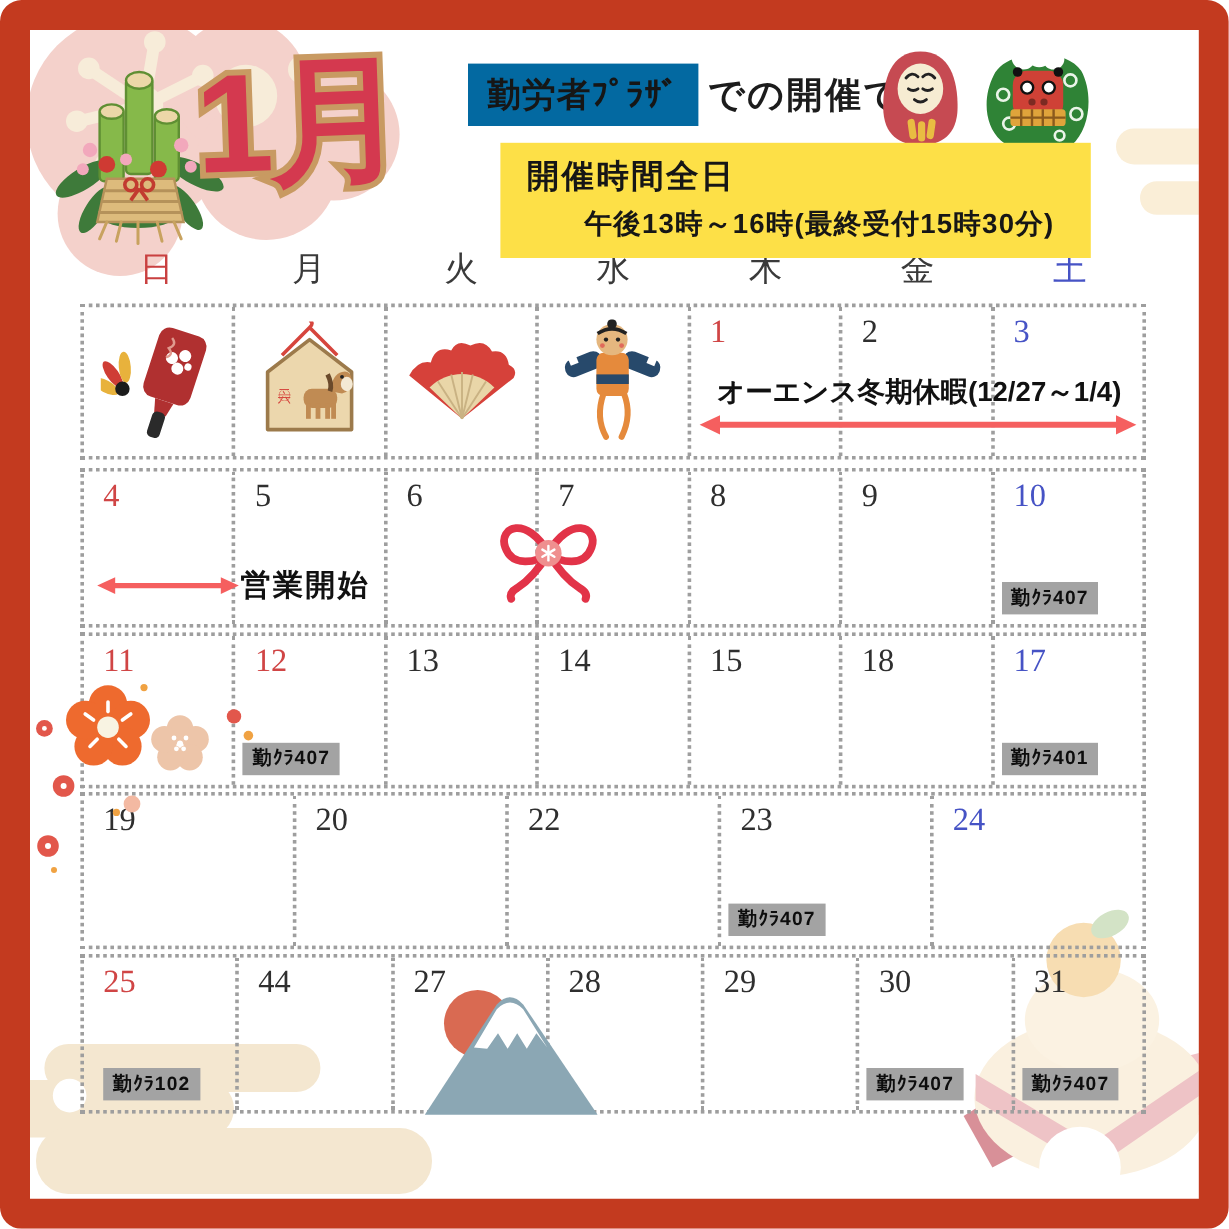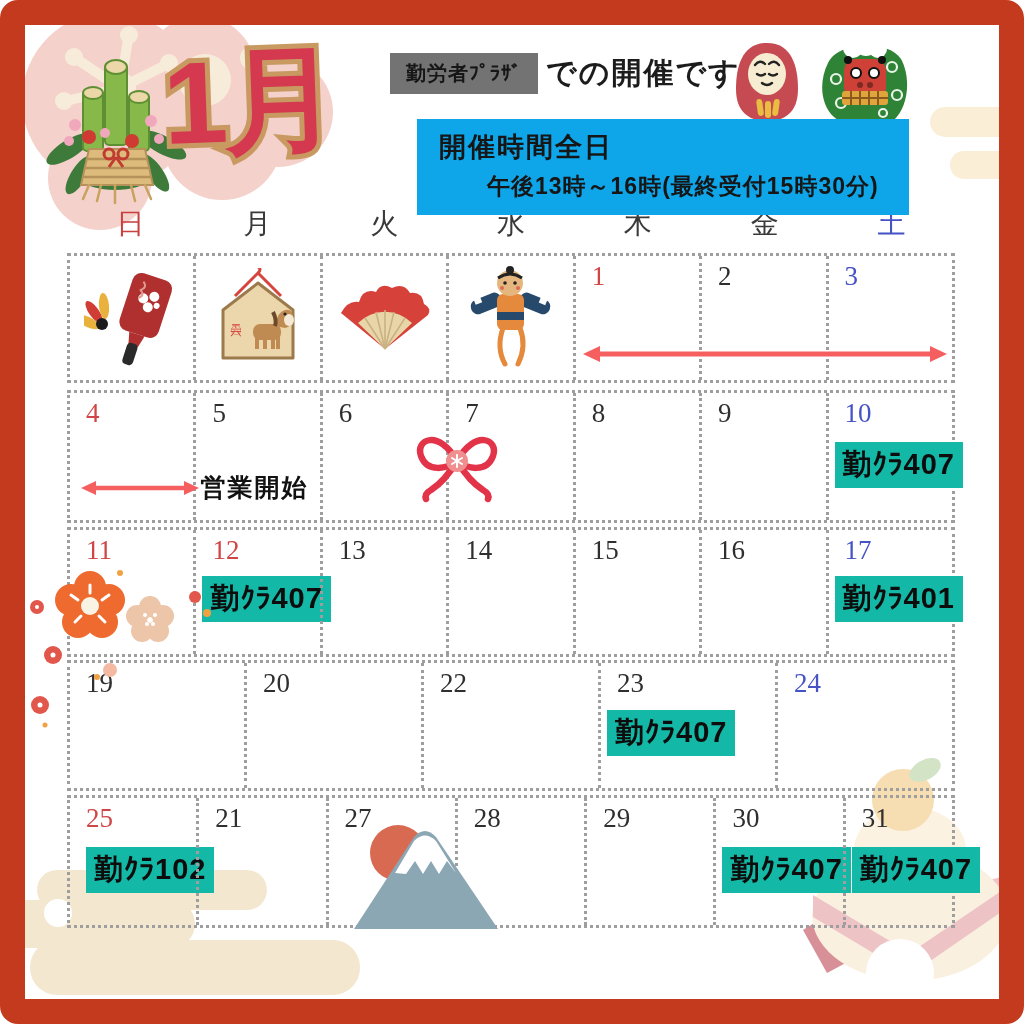--- a/index.html
+++ b/index.html
@@ -10,42 +10,42 @@
   .deco-under{position:absolute;z-index:1;}
   .deco-over{position:absolute;z-index:8;}
 
   
   .title{position:absolute;left:138px;top:18px;font-size:116px;font-weight:800;line-height:1;z-index:6;transform:rotate(-2deg);letter-spacing:-4px;}
   .title .stroke{position:absolute;left:0;top:0;color:#c89a62;-webkit-text-stroke:10px #c89a62;}
   .title .fill{position:relative;color:#d4394f;}
 
   
   .venue-row{position:absolute;left:365px;top:28px;display:flex;align-items:center;z-index:6;}
-  .venue-box{background:#737373;color:#161616;font-weight:800;font-size:20px;padding:7px 16px;letter-spacing:1px;}
+  .venue-box{background:#0369a1;color:#161616;font-weight:800;font-size:28px;padding:7px 16px;letter-spacing:1px;}
   .venue-suffix{color:#1c1c1c;font-size:30px;font-weight:600;margin-left:8px;letter-spacing:2px;}
 
   
-  .banner{position:absolute;left:392px;top:94px;width:492px;background:#0ea5e9;z-index:6;padding:10px 0 13px 0;}
+  .banner{position:absolute;left:392px;top:94px;width:492px;background:#fde047;z-index:6;padding:10px 0 13px 0;}
   .banner .l1{font-size:27px;font-weight:800;color:#161616;margin-left:22px;letter-spacing:2px;}
   .banner .l2{font-size:23px;font-weight:800;color:#161616;margin-left:70px;margin-top:6px;letter-spacing:1px;}
 
   
   .weekdays{position:absolute;left:42px;top:180px;width:888px;display:flex;z-index:5;}
   .weekdays span{flex:1 1 0;text-align:center;font-family:"Liberation Serif",serif;font-size:28px;color:#3a3a3a;}
   .wd-sun{color:#c94040 !important;}
   .wd-sat{color:#4653c5 !important;}
 
   
   .week{position:absolute;left:42px;width:888px;border:3px dotted #9e9e9e;display:flex;box-sizing:border-box;z-index:5;background:transparent;}
   .cell{flex:1 1 0;position:relative;box-sizing:border-box;}
   .cell + .cell{border-left:3px dotted #9e9e9e;}
   .num{position:absolute;top:5px;left:16px;font-family:"Liberation Serif",serif;font-size:27px;color:#2f2f2f;}
   .num.red{color:#d04545;}
   .num.blue{color:#4653c5;}
-  .tag{position:absolute;bottom:32px;left:6px;background:#14b8a6;color:#0d0d0d;font-weight:800;font-size:29px;padding:3px 8px;white-space:nowrap;letter-spacing:1px;}
+  .tag{position:absolute;bottom:8px;left:6px;background:#a3a3a3;color:#0d0d0d;font-weight:800;font-size:16px;padding:3px 8px;white-space:nowrap;letter-spacing:1px;}
   .icon-wrap{position:absolute;inset:0;display:flex;align-items:center;justify-content:center;}
 
   .overlay-note{position:absolute;z-index:9;color:#111;font-weight:800;}
   .winter-note{left:550px;top:286px;width:382px;text-align:center;font-size:23px;letter-spacing:0px;}
   .open-note{position:absolute;bottom:16px;left:4px;font-size:25px;font-weight:800;color:#111;letter-spacing:2px;}
   .arrow-svg{position:absolute;z-index:9;}
 </style>
 </head>
 <body>
 
@@ -305,20 +305,21 @@
           <span class="num red">1</span>
         </div>
       <div class="cell">
           <span class="num">2</span>
         </div>
       <div class="cell">
           <span class="num blue">3</span>
         </div>
     </div>
 
+    <div class="overlay-note winter-note">オーエンス冬期休暇(12/27～1/4)</div>
     <svg class="arrow-svg" style="left:556px;top:318px;" width="368" height="22" viewBox="0 0 368 22">
       <line x1="16" y1="11" x2="352" y2="11" stroke="#f55f5f" stroke-width="5"></line>
       <polygon points="2,11 19,3 19,19" fill="#f55f5f"></polygon>
       <polygon points="366,11 349,3 349,19" fill="#f55f5f"></polygon>
     </svg>
 
     <div class="week" style="top:365px;height:133px;">
       <div class="cell">
           <span class="num red">4</span>
         </div>
@@ -376,21 +377,21 @@
       <div class="cell">
           <span class="num">13</span>
         </div>
       <div class="cell">
           <span class="num">14</span>
         </div>
       <div class="cell">
           <span class="num">15</span>
         </div>
       <div class="cell">
-          <span class="num">16</span>
+          <span class="num">18</span>
         </div>
       <div class="cell">
         <span class="num blue">17</span>
         <span class="tag">勤ｸﾗ401</span>
       </div>
     </div>
 
     <svg class="deco-over" style="left:0px;top:530px;" width="200" height="180" viewBox="0 0 200 180">
       <g fill="#ee6a2e">
         <circle cx="65" cy="32" r="16"></circle>
@@ -479,21 +480,21 @@
       <ellipse cx="130" cy="25" rx="17" ry="10" transform="rotate(-28 130 25)" fill="#d3e3c6"></ellipse>
       <circle cx="105" cy="228" r="34" fill="#fff"></circle>
     </svg>
 
     <div class="week" style="top:770px;height:133px;gap:20px;">
       <div class="cell">
         <span class="num red">25</span>
         <span class="tag" style="left:16px;">勤ｸﾗ102</span>
       </div>
       <div class="cell">
-          <span class="num">21</span>
+          <span class="num">44</span>
         </div>
       <div class="cell">
           <span class="num">27</span>
         </div>
       <div class="cell">
           <span class="num">28</span>
         </div>
       <div class="cell">
           <span class="num">29</span>
         </div>

